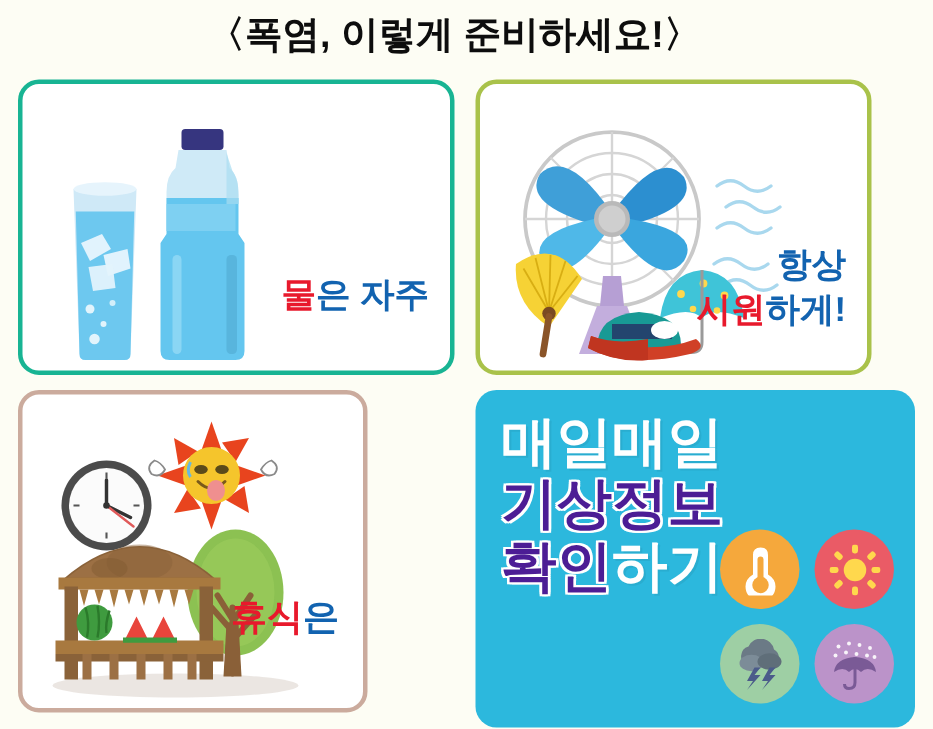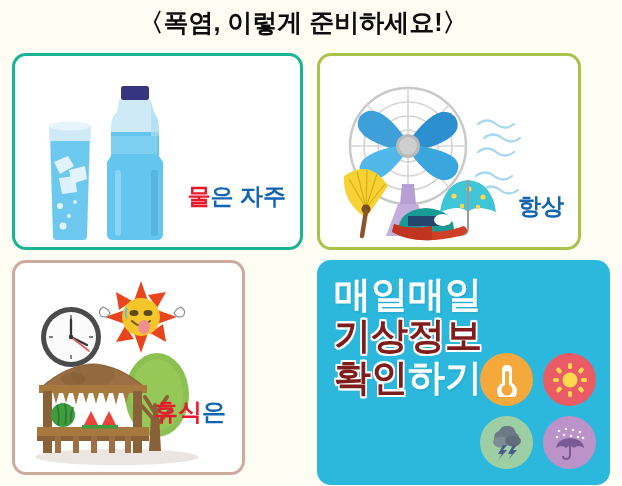--- a/index.html
+++ b/index.html
@@ -81,21 +81,21 @@
     font-size: 37px;
     line-height: 1.12;
     white-space: nowrap;
   }
   #caption-weather .ln { display: block; }
   .wh {
     color: #ffffff;
     text-shadow: 1.5px 1.5px 0 rgba(0,0,0,0.06);
   }
   .wr {
-    color: #7f1d1d;
+    color: #4c1d95;
     text-shadow:
       -1.6px -1.6px 0 #ffffff,  1.6px -1.6px 0 #ffffff,
       -1.6px  1.6px 0 #ffffff,  1.6px  1.6px 0 #ffffff,
       -1.6px 0 0 #ffffff, 1.6px 0 0 #ffffff,
       0 -1.6px 0 #ffffff, 0 1.6px 0 #ffffff;
   }
 
   
   #weather-icons {
     position: absolute;
@@ -230,20 +230,21 @@
         <path d="M62 152 Q62 130 90 128 Q118 130 118 150 Q94 160 62 152 Z" fill="#189a95"></path>
         <path d="M56 152 Q82 166 124 156 Q136 152 128 146 Q96 158 58 144 Z" fill="#d04026"></path>
         <path d="M56 152 Q74 162 96 160 L96 146 Q74 150 58 144 Z" fill="#c03520"></path>
         <path d="M72 136 L112 136 L112 146 L72 146 Z" fill="#23456e"></path>
         <ellipse cx="107" cy="140" rx="9" ry="6" fill="#ffffff"></ellipse>
       </svg>
     </div>
 
     <div class="caption" id="caption-cool">
       <span class="ln"><span class="pl">항상</span></span>
+      <span class="ln"><span class="hl">시원</span><span class="pl">하게!</span></span>
     </div>
   </div>
 
   <div class="panel outlined" id="panel-rest">
 
     <div class="illus" id="illus-rest">
       <svg width="180" height="188" viewBox="0 0 180 188" xmlns="http://www.w3.org/2000/svg">
 
         <ellipse cx="88" cy="178" rx="82" ry="8" fill="#e3dcd6" opacity="0.7"></ellipse>
 

